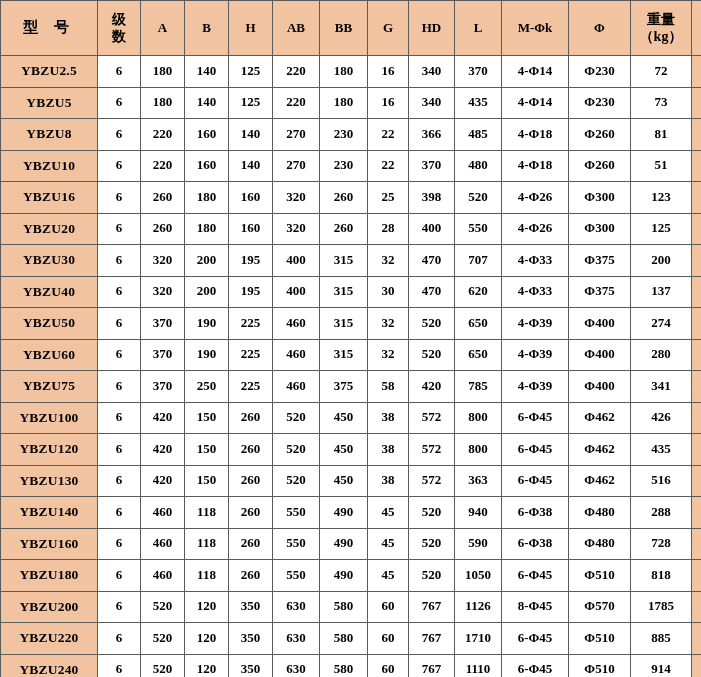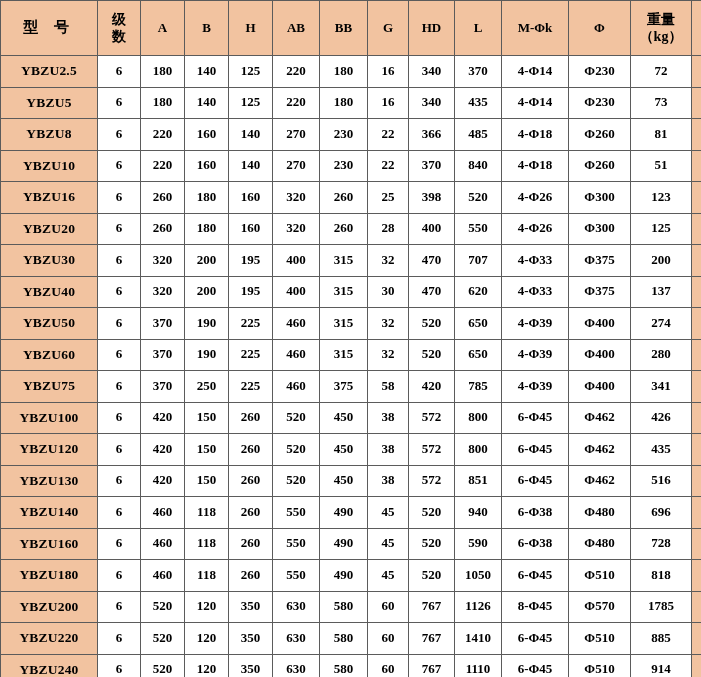--- a/index.html
+++ b/index.html
@@ -177,21 +177,21 @@
         <tr>
           <td class="col-model">YBZU10</td>
           <td>6</td>
           <td>220</td>
           <td>160</td>
           <td>140</td>
           <td>270</td>
           <td>230</td>
           <td>22</td>
           <td>370</td>
-          <td>840</td>
+          <td>480</td>
           <td>4-Φ18</td>
           <td>Φ260</td>
           <td>51</td>
           <td class="col-fig">图1</td>
         </tr>
         <tr>
           <td class="col-model">YBZU16</td>
           <td>6</td>
           <td>260</td>
           <td>180</td>
@@ -337,40 +337,40 @@
         <tr>
           <td class="col-model">YBZU130</td>
           <td>6</td>
           <td>420</td>
           <td>150</td>
           <td>260</td>
           <td>520</td>
           <td>450</td>
           <td>38</td>
           <td>572</td>
-          <td>851</td>
+          <td>363</td>
           <td>6-Φ45</td>
           <td>Φ462</td>
           <td>516</td>
           <td class="col-fig">图2</td>
         </tr>
         <tr>
           <td class="col-model">YBZU140</td>
           <td>6</td>
           <td>460</td>
           <td>118</td>
           <td>260</td>
           <td>550</td>
           <td>490</td>
           <td>45</td>
           <td>520</td>
           <td>940</td>
           <td>6-Φ38</td>
           <td>Φ480</td>
-          <td>696</td>
+          <td>288</td>
           <td class="col-fig">图2</td>
         </tr>
         <tr>
           <td class="col-model">YBZU160</td>
           <td>6</td>
           <td>460</td>
           <td>118</td>
           <td>260</td>
           <td>550</td>
           <td>490</td>
@@ -417,21 +417,21 @@
         <tr>
           <td class="col-model">YBZU220</td>
           <td>6</td>
           <td>520</td>
           <td>120</td>
           <td>350</td>
           <td>630</td>
           <td>580</td>
           <td>60</td>
           <td>767</td>
-          <td>1410</td>
+          <td>1710</td>
           <td>6-Φ45</td>
           <td>Φ510</td>
           <td>885</td>
           <td class="col-fig">图3</td>
         </tr>
         <tr>
           <td class="col-model">YBZU240</td>
           <td>6</td>
           <td>520</td>
           <td>120</td>

